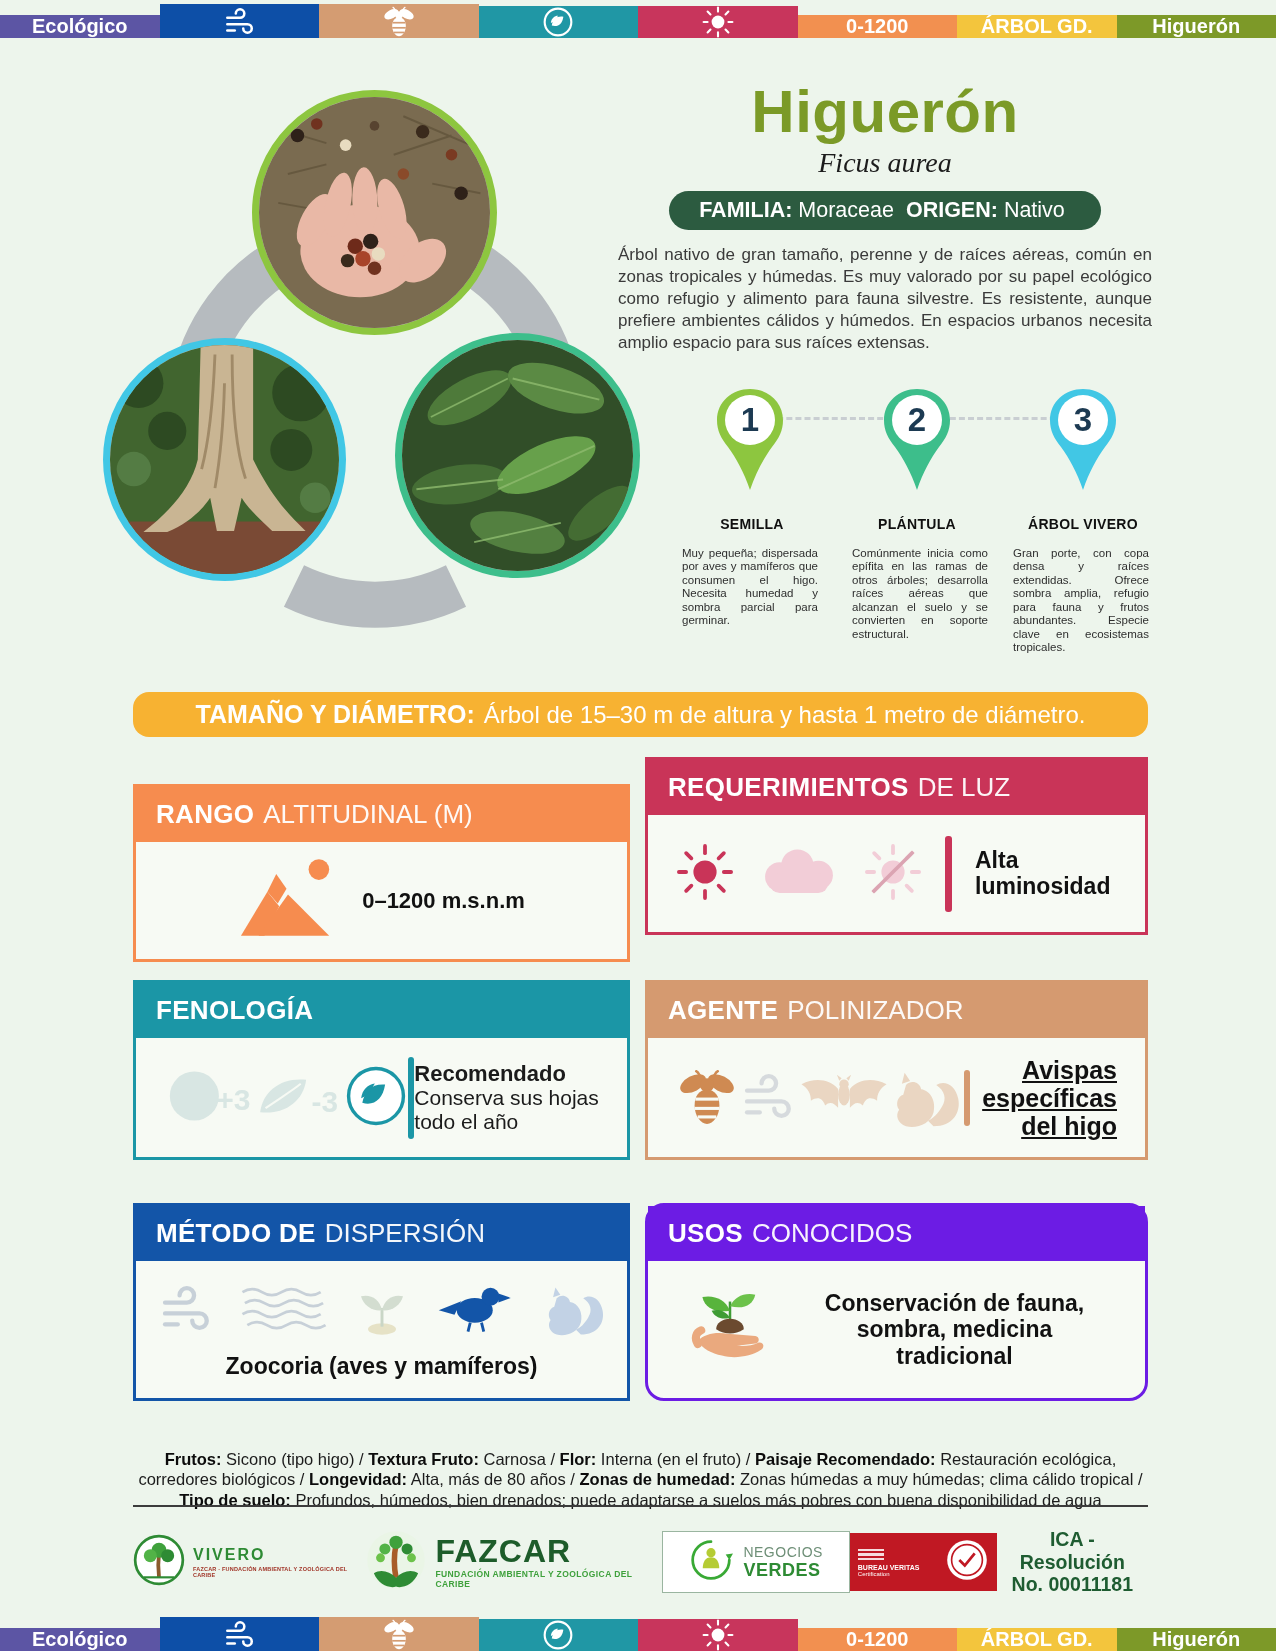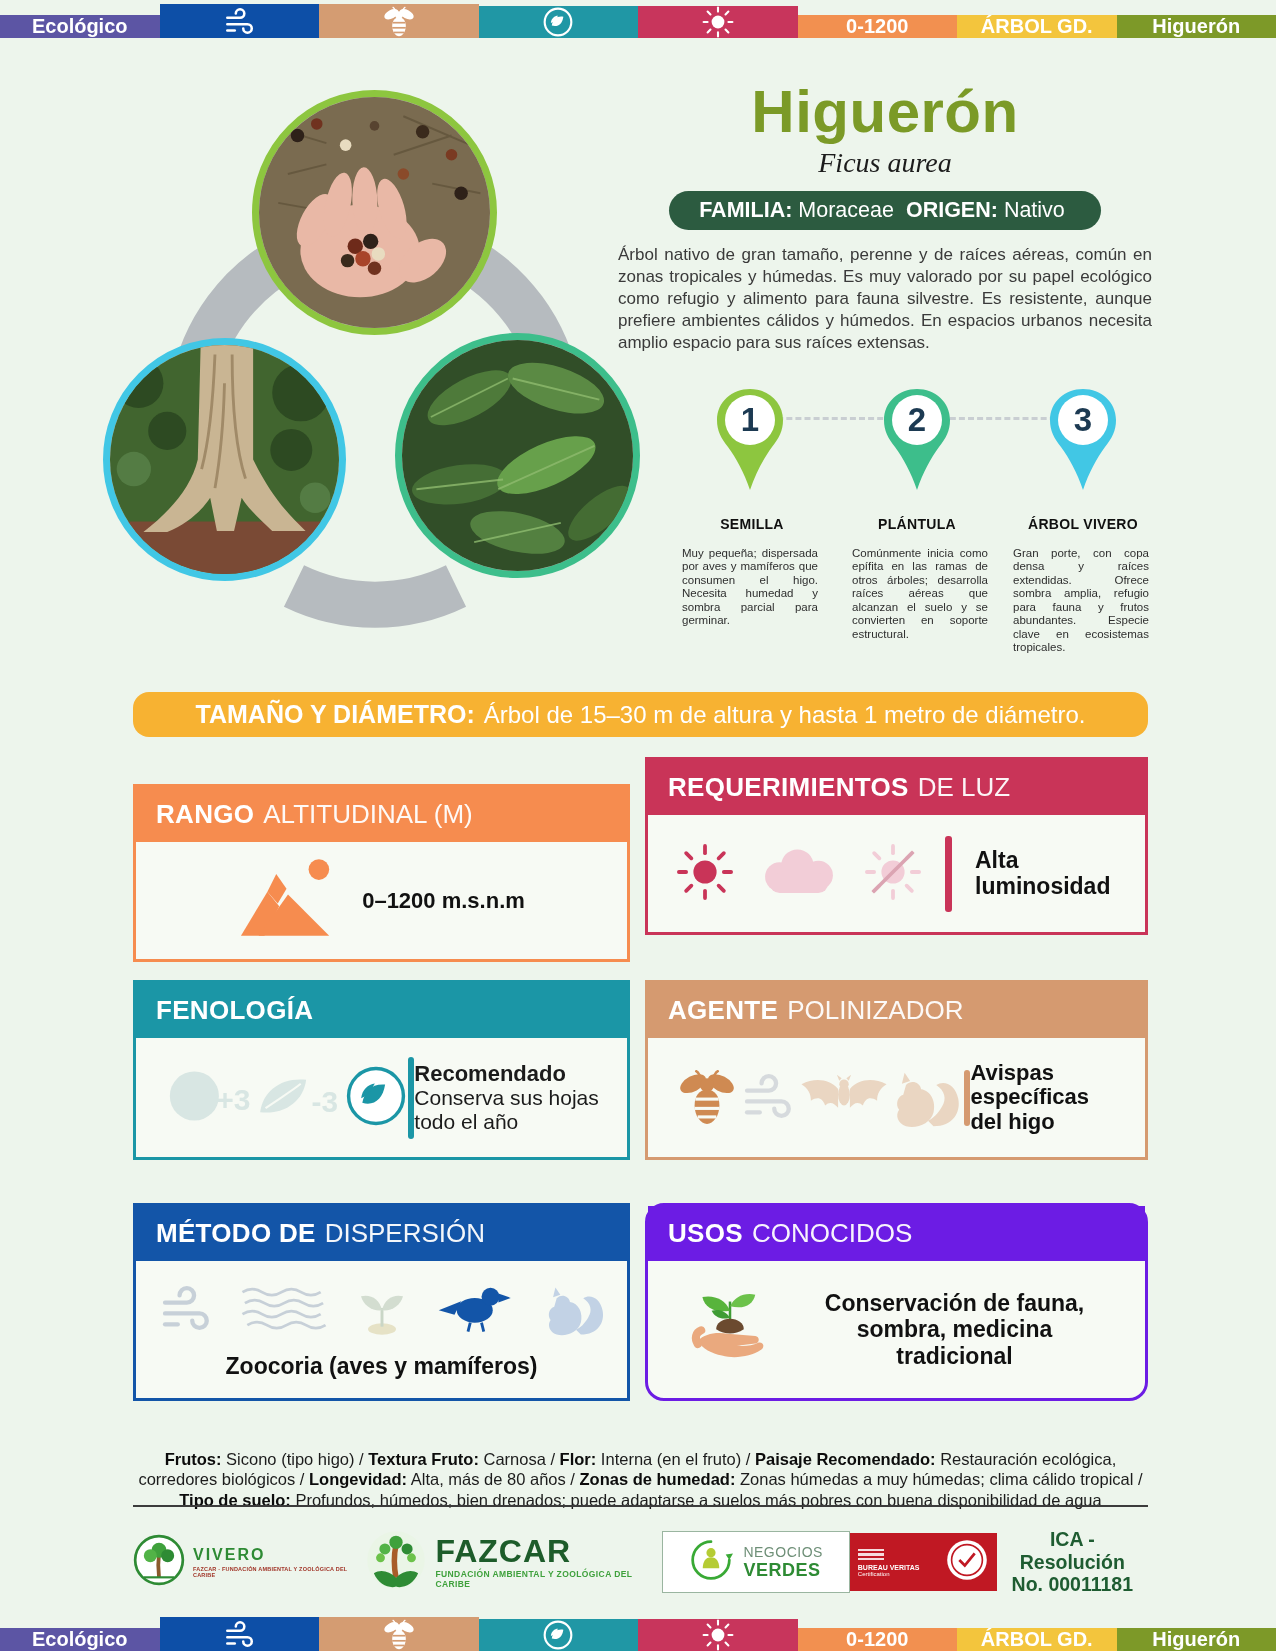--- a/index.html
+++ b/index.html
@@ -86,21 +86,21 @@
   .bd-row { justify-content:space-between; padding:0 28px; }
   .vbar { width:7px; border-radius:3px; align-self:center; }
   .vbar-crimson { background:#c93458; height:76px; }
   .vbar-teal    { background:#1b96a6; height:82px; }
   .vbar-tan     { background:#d59a70; height:56px; }
   .val-bold { font-weight:800; color:#111; }
   .rango-val { font-size:22px; }
   .luz-val { font-size:23px; width:142px; line-height:1.1; text-align:left; }
   .fen-val { width:205px; text-align:left; font-size:21px; line-height:1.12; color:#1b1b1b; }
   .fen-val .b1 { display:block; font-weight:800; font-size:22px; }
-  .pol-val { width:160px; text-align:left; font-size:22px; line-height:1.12; }
+  .pol-val { width:160px; text-align:right; font-size:25px; line-height:1.12;text-decoration:underline; }
   .disp-col { flex-direction:column; justify-content:center; gap:12px; }
   .disp-icons { display:flex; align-items:center; gap:26px; }
   .disp-val { font-size:23px; }
   .usos-val { width:310px; text-align:center; font-size:23px; line-height:1.14; }
 
   
   .details { position:absolute; left:133px; top:1422px; width:1015px;
              font-size:16.5px; line-height:1.24; text-align:center; color:#1c1c1c;margin-top:27px; }
   .details b { font-weight:bold; color:#0c0c0c; }
   .divider { position:absolute; left:133px; top:1505px; width:1015px; height:2px; background:#3c3c3c; }

